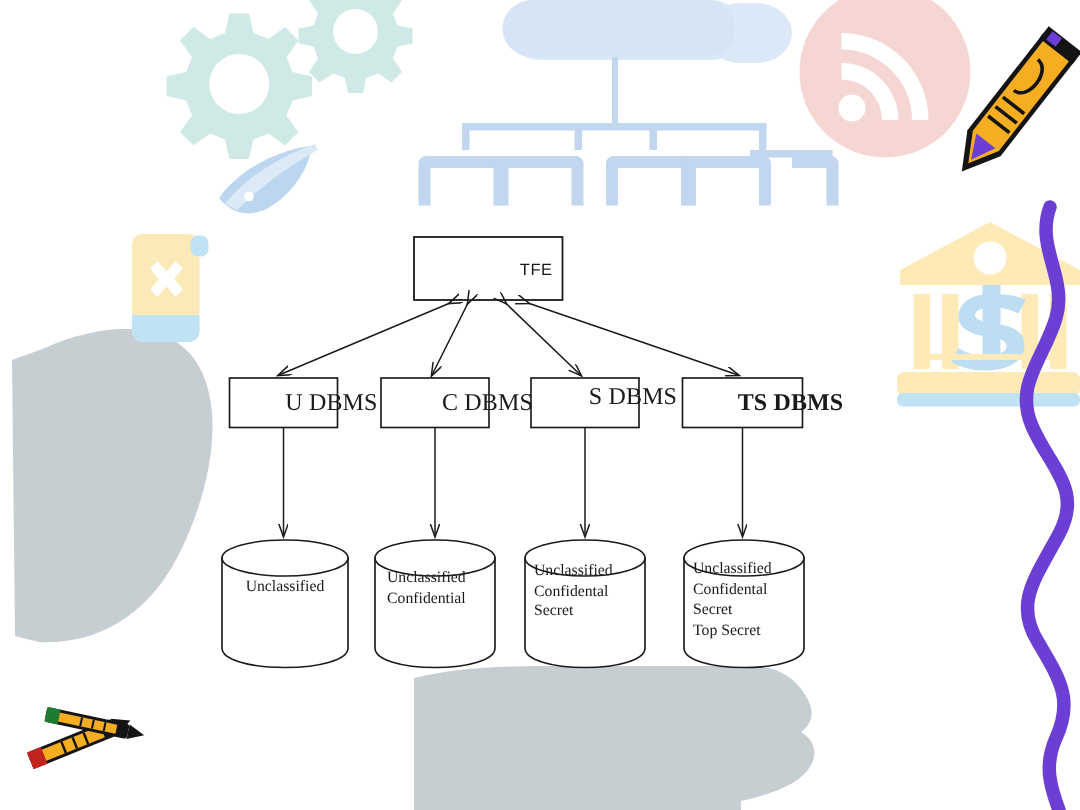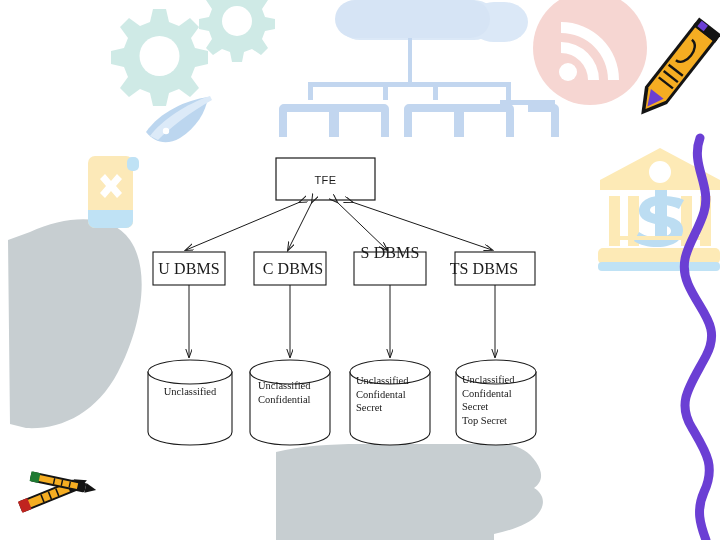--- a/index.html
+++ b/index.html
@@ -16,20 +16,21 @@
 
   
   .diagram{position:absolute;left:0;top:0;width:720px;height:540px;z-index:5;}
   .diagram svg{position:absolute;left:0;top:0;}
 
   .node-label{
     position:absolute;z-index:6;
     color:#1a1a1a;
     text-align:center;
     white-space:pre;
+    padding-left:32px;
   }
   .tfe-label{
     font-family:"Liberation Sans", sans-serif;
     font-size:11px;
     letter-spacing:.4px;
   }
   .dbms-label{
     font-family:"Liberation Serif", serif;
     font-size:16px;
     letter-spacing:.1px;
@@ -273,22 +274,22 @@
       <g fill="#ffffff" stroke="#1a1a1a" stroke-width="1.1">
         <path d="M456 372 L456 432 C456 440 474 445 496 445 C518 445 536 440 536 432 L536 372 Z"></path>
         <ellipse cx="496" cy="372" rx="40" ry="12"></ellipse>
       </g>
     </svg>
 
     <div class="node-label tfe-label" style="left:276px;top:174px;width:99px;">TFE</div>
 
     <div class="node-label dbms-label" style="left:153px;top:260px;width:72px;">U DBMS</div>
     <div class="node-label dbms-label" style="left:257px;top:260px;width:72px;">C DBMS</div>
-    <div class="node-label dbms-label" style="left:354px;top:244px;width:72px;">S DBMS</div>
-    <div class="node-label dbms-label" style="left:444px;top:260px;width:80px;">TS DBMS</div>
+    <div class="node-label dbms-label" style="left:354px;top:256px;width:72px;">S DBMS</div>
+    <div class="node-label dbms-label" style="left:455px;top:260px;width:80px;font-weight:bold;">TS DBMS</div>
 
     <div class="cyl-label centered" style="left:150px;top:385px;width:80px;">Unclassified</div>
     <div class="cyl-label" style="left:258px;top:379px;width:76px;">Unclassified
 Confidential</div>
     <div class="cyl-label" style="left:356px;top:374px;width:76px;">Unclassified
 Confidental
 Secret</div>
     <div class="cyl-label" style="left:462px;top:373px;width:80px;">Unclassified
 Confidental
 Secret

